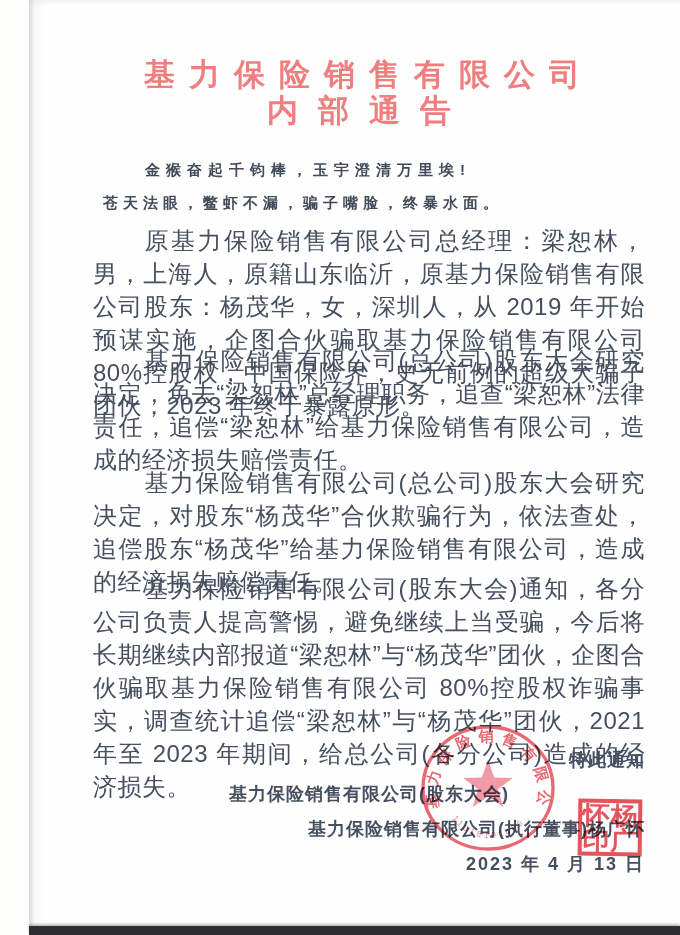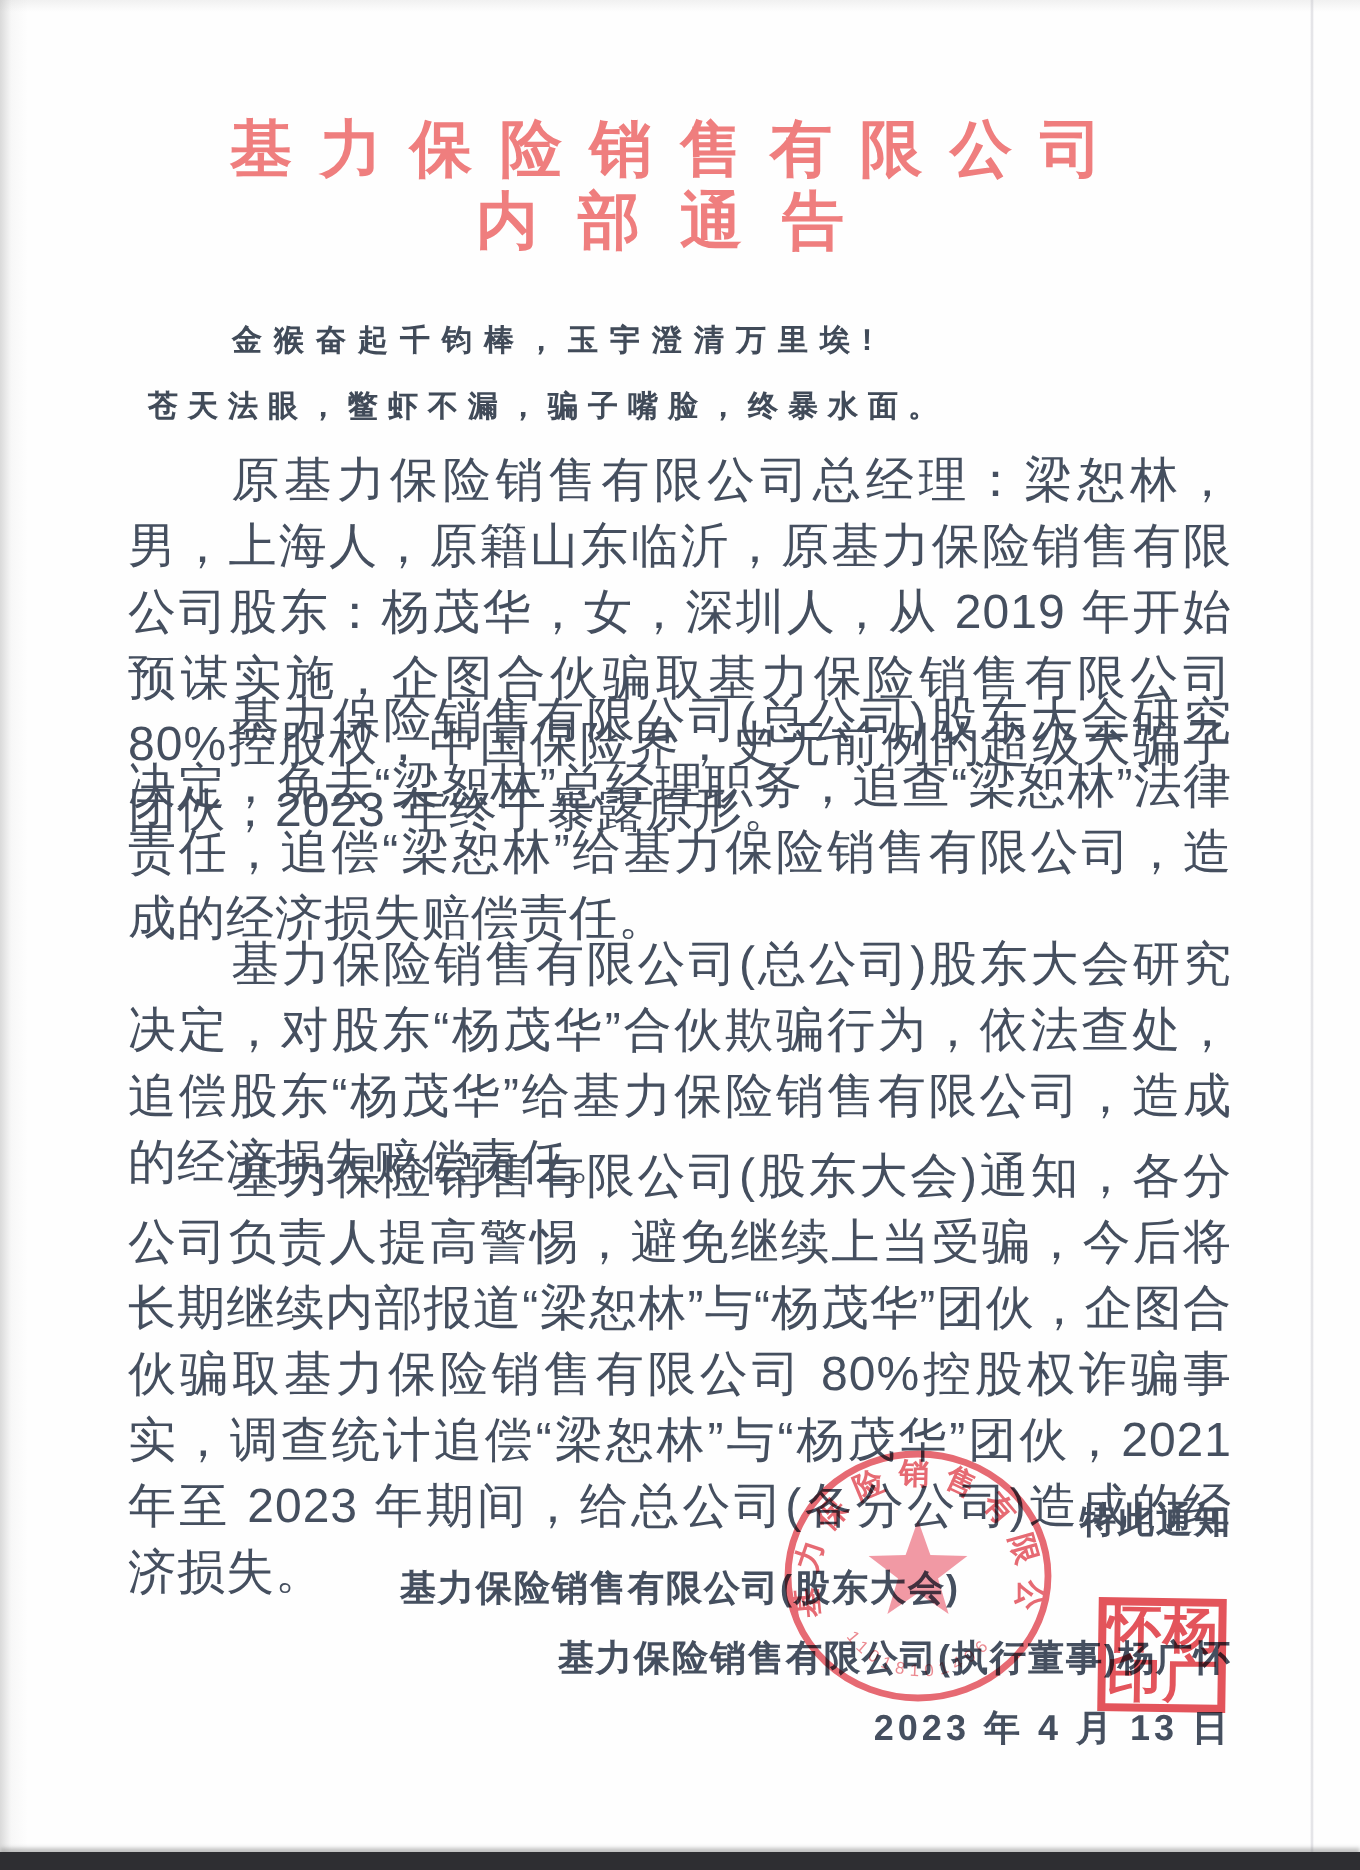--- a/index.html
+++ b/index.html
@@ -1,21 +1,21 @@
 <!DOCTYPE html>
 <html lang="zh"><head>
 <meta charset="utf-8">
 <style>
   html,body{margin:0;padding:0;}
   body{
     width:680px;height:935px;position:relative;overflow:hidden;
     background:#fdfdfc;
     font-family:"Liberation Sans",sans-serif;
   }
-  .paper{position:absolute;inset:0;background:#fefefe;}
+  .paper{position:absolute;inset:0;background:#fefefe;margin-left:29px;}
   
   .edge-left{position:absolute;left:0;top:0;bottom:0;width:14px;
     background:linear-gradient(90deg,rgba(150,150,150,.35),rgba(200,200,200,.12) 40%,rgba(255,255,255,0));}
   .edge-top{position:absolute;left:0;top:0;right:0;height:6px;
     background:linear-gradient(180deg,rgba(180,180,180,.18),rgba(255,255,255,0));}
   .fold-line{position:absolute;top:0;bottom:9px;left:655px;width:2px;
     background:linear-gradient(90deg,rgba(190,190,195,.0),rgba(180,180,190,.45),rgba(190,190,195,.0));}
   .bottom-bar{position:absolute;left:0;right:0;bottom:0;height:9px;background:#2e2e32;
     box-shadow:0 -2px 2px rgba(120,120,120,.45);}
   

